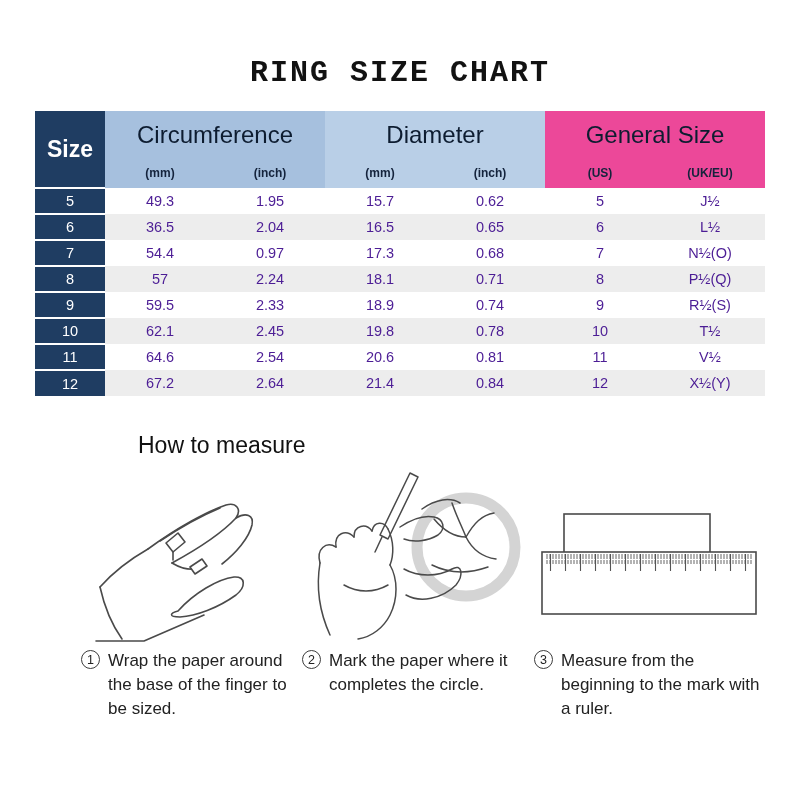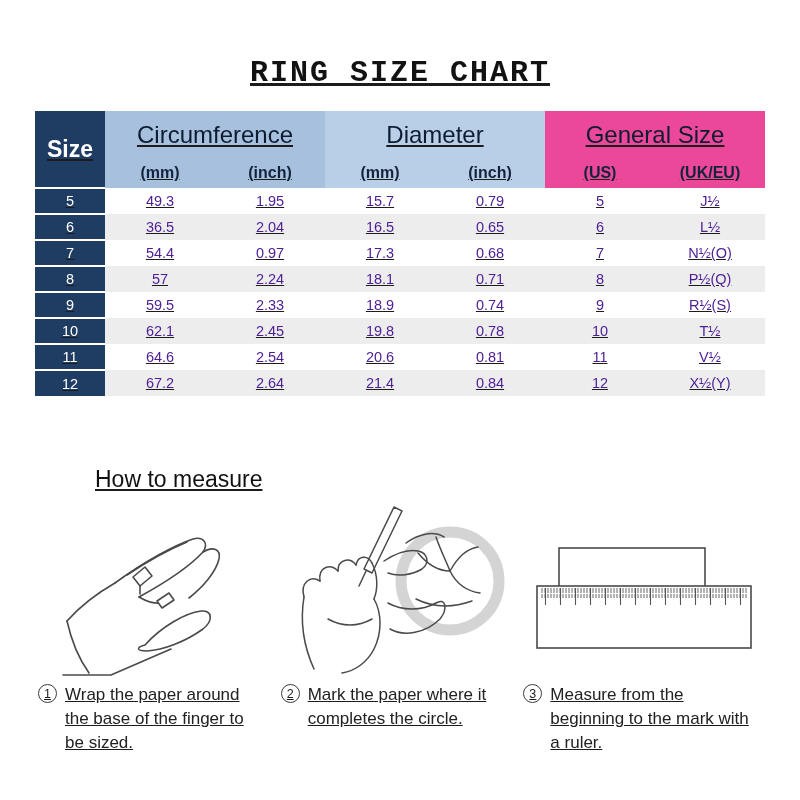--- a/index.html
+++ b/index.html
@@ -2,21 +2,21 @@
 <html><head>
 <meta charset="utf-8">
 <style>
   * { margin: 0; padding: 0; box-sizing: border-box; }
   html, body { background: #ffffff; }
   body {
     width: 800px; height: 800px; overflow: hidden;
     font-family: "Liberation Sans", sans-serif;
     color: #1c1c1c;
   }
-  .page { position: relative; width: 800px; height: 800px; text-decoration: underline; }
+  .page { position: relative; width: 800px; height: 800px; }
 
   
   .title {
     padding-top: 56px;
     text-align: center;
     font-family: "Liberation Mono", monospace;
     font-size: 30px;
     font-weight: 700;
     letter-spacing: 2px;
     color: #121212;
@@ -42,21 +42,21 @@
     font-weight: 700;
   }
   .grp {
     height: 47px;
     font-size: 24px;
     font-weight: 400;
     color: #0d1c30;
   }
   .sub {
     height: 30px;
-    font-size: 16px;
+    font-size: 12px;
     font-weight: 700;
     color: #14233c;
   }
   .circ { background: #a6c0de; }
   .diam { background: #b9cfe7; }
   .gen  { background: #ec4899; }
 
   .size-table tbody td {
     height: 26px;
     font-size: 14.5px;
@@ -64,21 +64,21 @@
   }
   .size-table tbody td.size-col {
     background: #1f3d62;
     color: #ffffff;
     border-top: 2px solid #ffffff;
     font-size: 14.5px;
   }
   .size-table tbody tr:nth-child(even) td:not(.size-col) { background: #ededed; }
 
   
-  .measure-section { margin-top: 70px; }
+  .measure-section { margin-top: 36px; padding-left: 43px; }
   .measure-heading {
     margin-left: 95px;
     font-size: 23px;
     font-weight: 400;
     color: #111111;
   }
   .steps {
     display: flex;
     justify-content: space-between;
     padding: 8px 34px 0 38px;
@@ -150,21 +150,21 @@
         <th class="sub gen">(US)</th>
         <th class="sub gen">(UK/EU)</th>
       </tr>
     </thead>
     <tbody id="table-body">
         <tr>
           <td class="size-col">5</td>
           <td>49.3</td>
           <td>1.95</td>
           <td>15.7</td>
-          <td>0.79</td>
+          <td>0.62</td>
           <td>5</td>
           <td>J½</td>
         </tr>
         <tr>
           <td class="size-col">6</td>
           <td>36.5</td>
           <td>2.04</td>
           <td>16.5</td>
           <td>0.65</td>
           <td>6</td>

